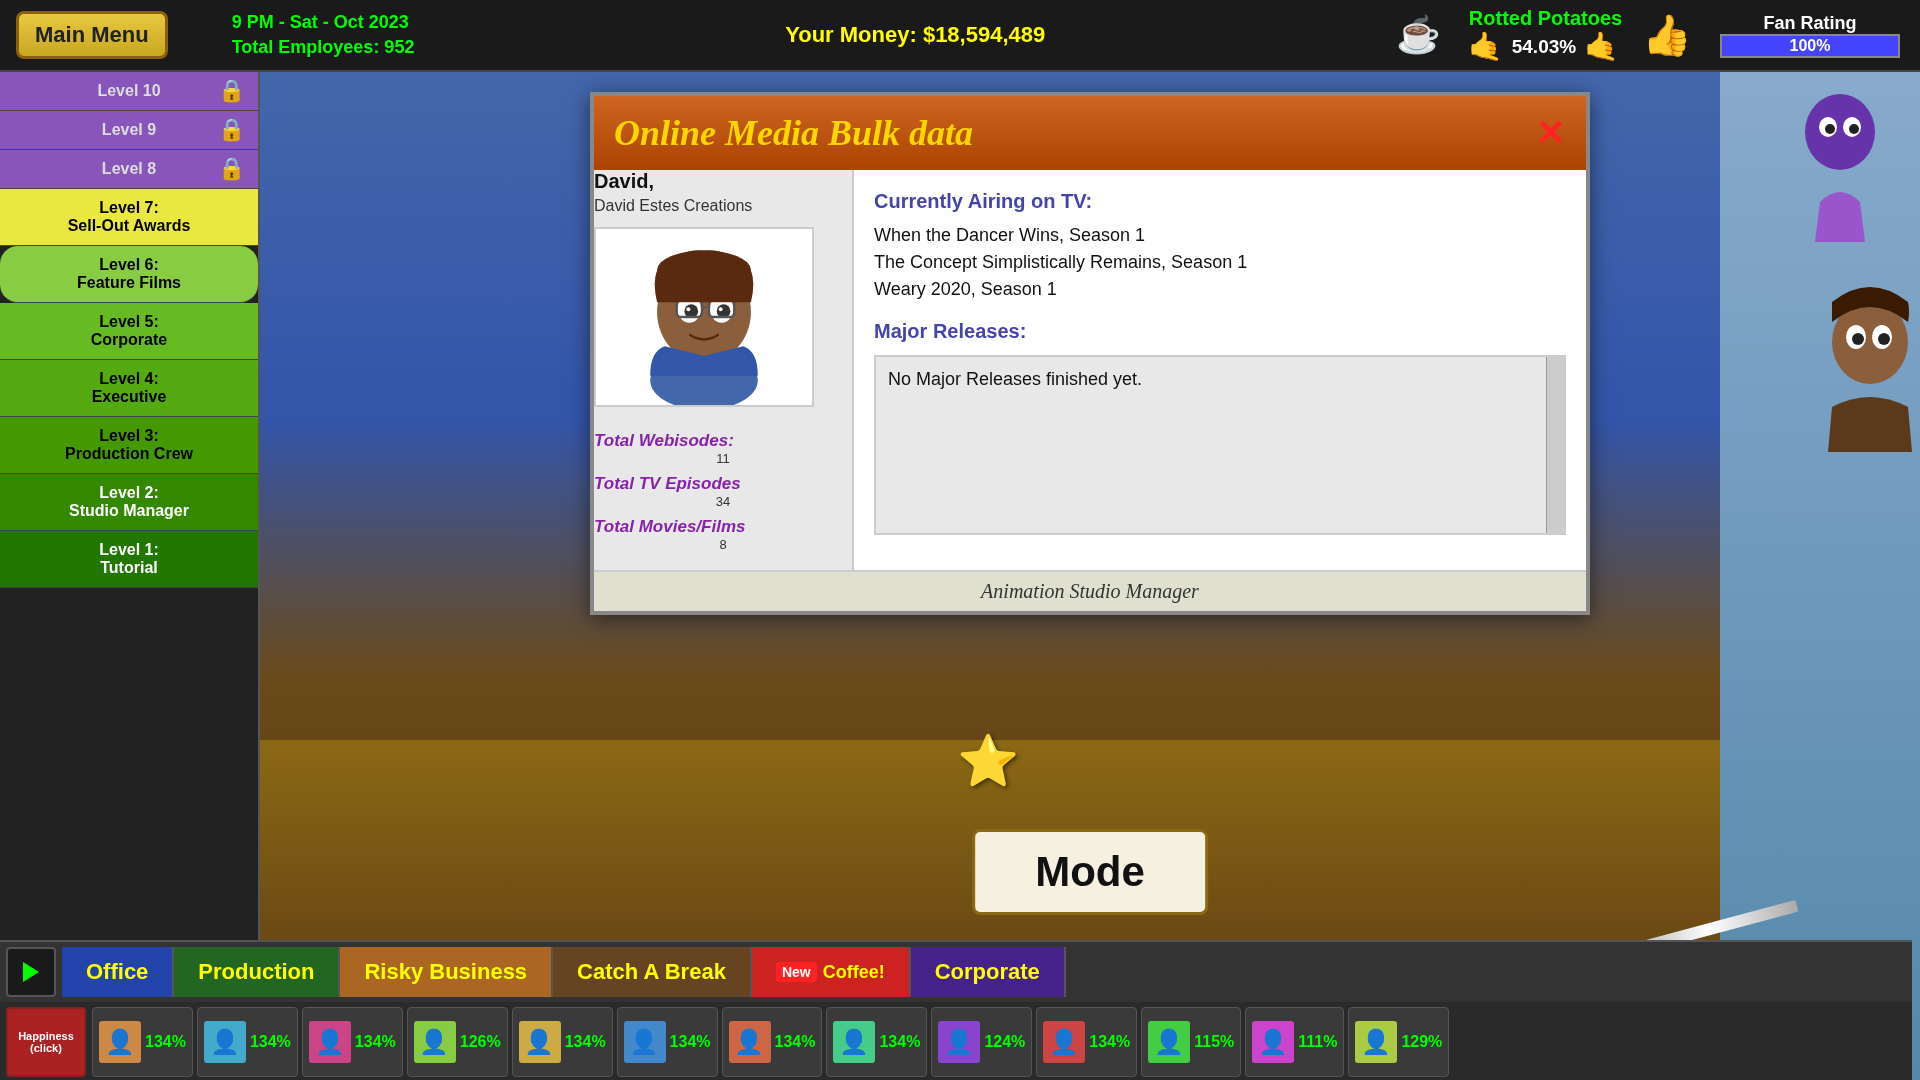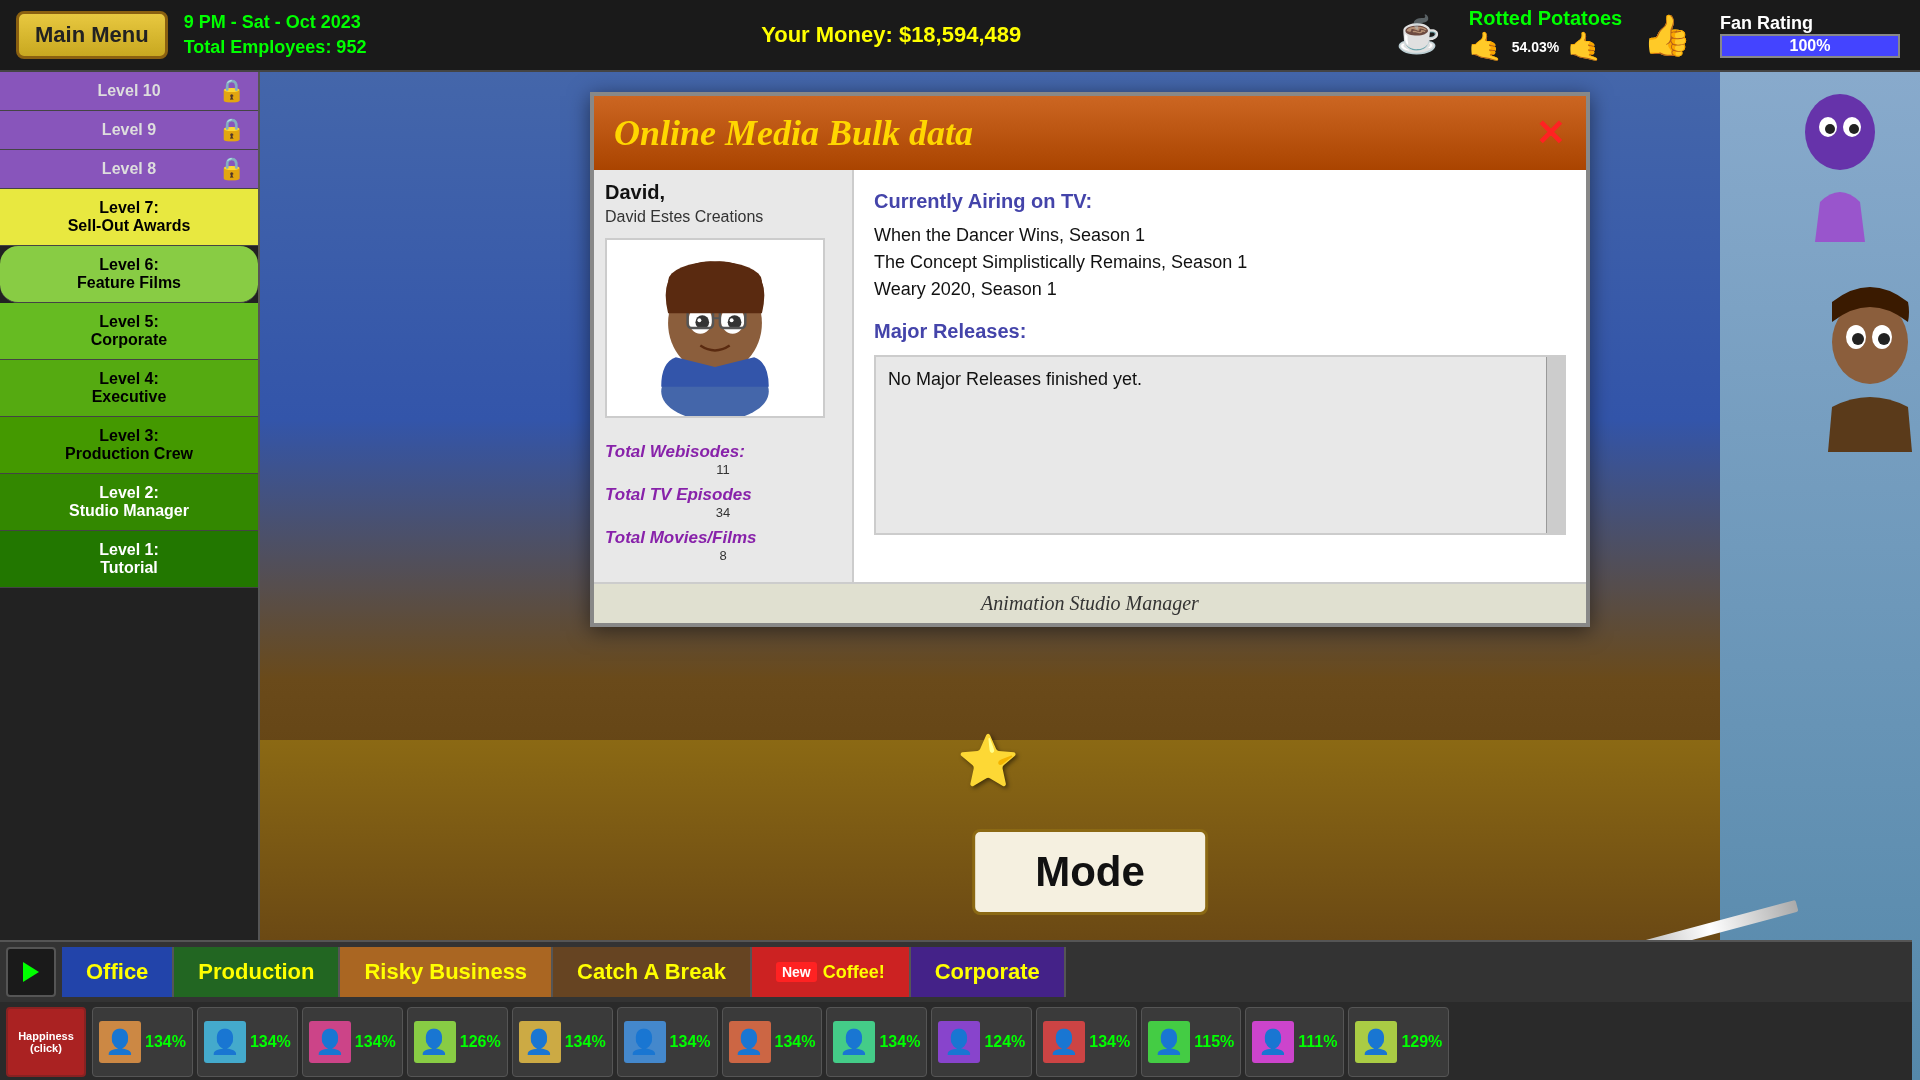--- a/index.html
+++ b/index.html
@@ -36,20 +36,21 @@
       margin: 0 16px;
       white-space: nowrap;
     }
 
     #datetime-info {
       color: #00ff00;
       font-size: 18px;
       font-weight: bold;
       line-height: 1.4;
       margin-right: 20px;
+      margin-left: 48px;
     }
 
     #money-info {
       color: #ffff00;
       font-size: 22px;
       font-weight: bold;
       flex: 1;
       text-align: center;
     }
 
@@ -62,25 +63,26 @@
       text-align: center;
       margin: 0 20px;
     }
     #rotted-potatoes .rp-title {
       color: #00ff00;
       font-size: 20px;
       font-weight: bold;
     }
     #rotted-potatoes .rp-value {
       color: #ffffff;
-      font-size: 14px;
+      font-size: 19px;
       font-weight: bold;
     }
 
     #fan-rating {
+      text-align: center;
       margin: 0 20px;
     }
     #fan-rating .fr-title {
       color: #ffffff;
       font-size: 18px;
       font-weight: bold;
     }
     #fan-rating .fr-bar-container {
       background: #333;
       border: 2px solid #888;
@@ -272,21 +274,21 @@
 
     #modal-body {
       display: flex;
       background: #f0f0f0;
     }
 
     #modal-left {
       width: 260px;
       background: #e8e8e8;
       border-right: 2px solid #ccc;
-      padding: 11px;
+      padding: 0;
       min-height: 400px;
     }
 
     #player-name {
       font-size: 20px;
       font-weight: bold;
       color: #111;
       margin-bottom: 4px;
     }
 

